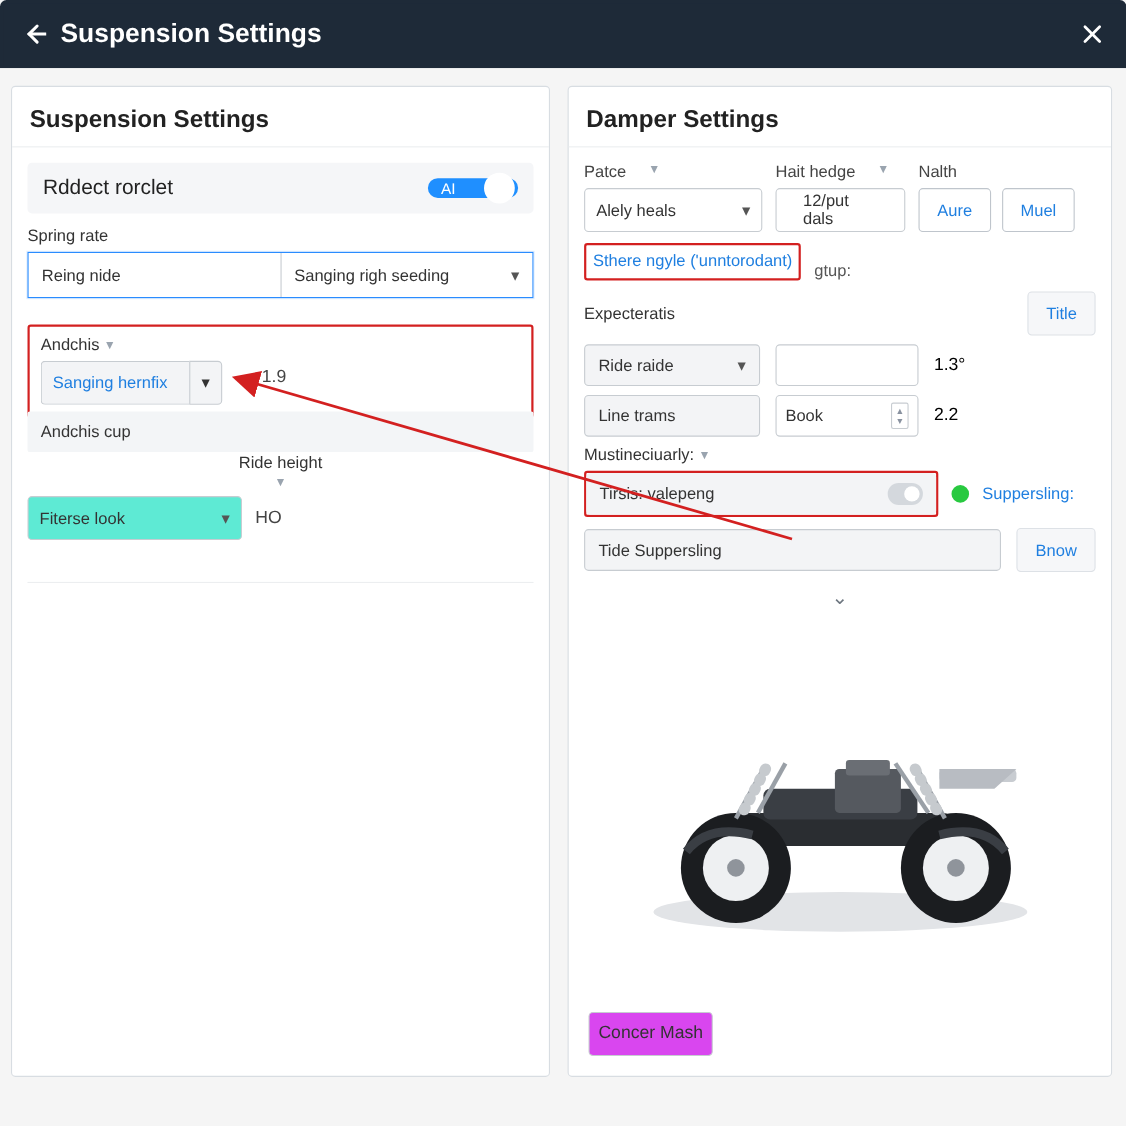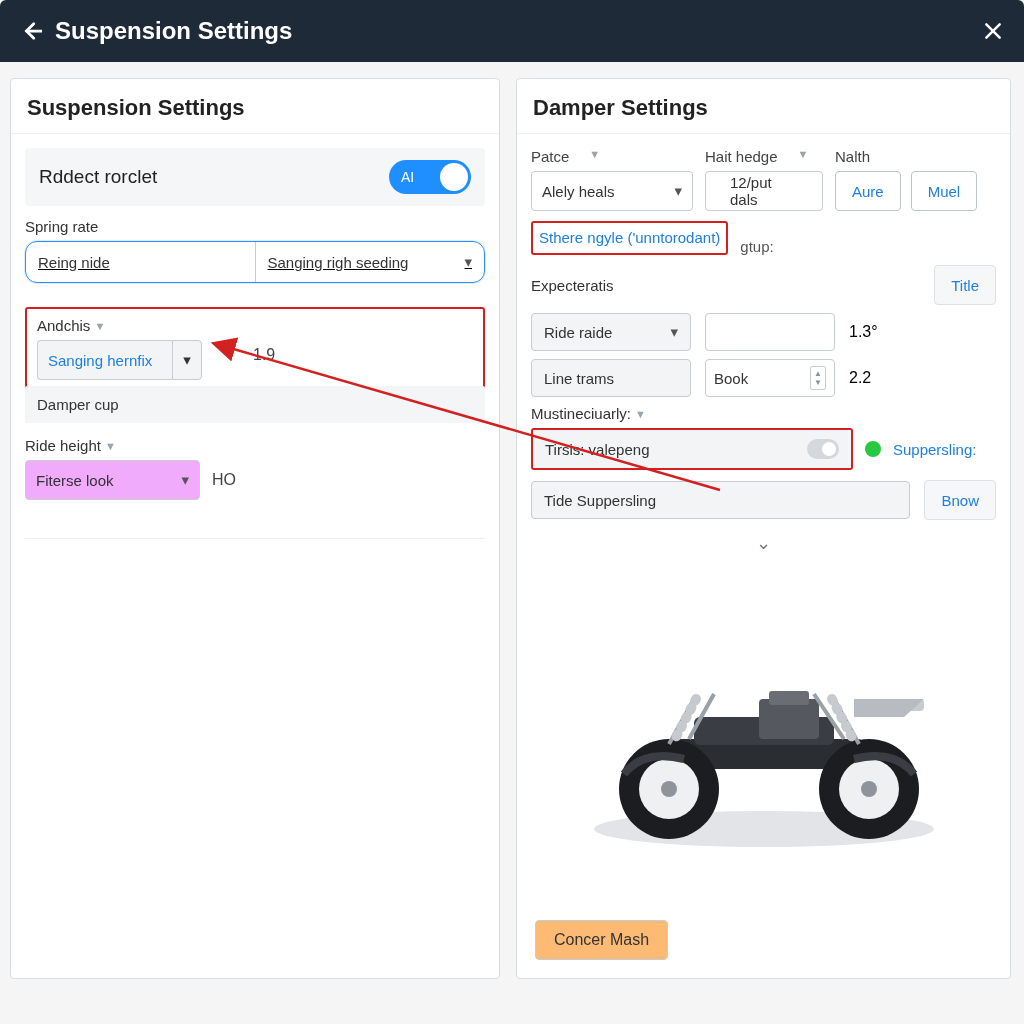--- a/index.html
+++ b/index.html
@@ -14,32 +14,32 @@
 .content { display: flex; gap: 16px; padding: 16px 10px; background: #f5f5f5; }
 .panel { background: #fff; border: 1px solid #d8dde2; border-radius: 4px; }
 .panel-left { width: 490px; }
 .panel-right { width: 495px; }
 .panel-title { font-size: 22px; font-weight: 600; color: #222; padding: 16px 16px 12px 16px; border-bottom: 1px solid #eceef0; }
 
 .panel-body { padding: 14px 14px 18px 14px; }
 
 .toggle-row { display: flex; align-items: center; background: #f5f6f8; padding: 12px 14px; border-radius: 4px; margin-bottom: 12px; }
 .toggle-row .lbl { font-size: 19px; color: #222; flex: 1; font-weight: 500; }
-.switch { position: relative; width: 82px; height: 34px; background: #1f8fff; border-radius: 18px; display: flex; align-items: center; cursor: pointer; }
+.switch { position: relative; width: 82px; height: 18px; background: #1f8fff; border-radius: 18px; display: flex; align-items: center; cursor: pointer; }
 .switch .txt { color: #fff; font-size: 14px; margin-left: 12px; font-weight: 500; }
 .switch .knob { position: absolute; right: 3px; width: 28px; height: 28px; border-radius: 50%; background: #fff; }
 
 .field-label { font-size: 15px; color: #333; margin-bottom: 6px; display: flex; align-items: center; gap: 4px; }
 .field-label .chev { color: #9aa4af; font-size: 11px; }
 
 .select, .input { height: 40px; border: 1px solid #c7ccd1; border-radius: 4px; background: #fff; padding: 0 10px; font-size: 15px; color: #333; display: flex; align-items: center; position: relative; }
 .select .caret { margin-left: auto; color: #555; }
 .select.sel-light { background: #f3f4f6; }
 
-.twin-select { display: flex; border: 1.5px solid #2a8cff; border-radius: 12px; overflow: hidden; box-shadow: 0 0 0 1px rgba(42,140,255,0.15); text-decoration: underline; }
+.twin-select { display: flex; border: 1.5px solid #2a8cff; border-radius: 0; overflow: hidden; box-shadow: 0 0 0 1px rgba(42,140,255,0.15); }
 .twin-select .half { flex: 1; height: 40px; display: flex; align-items: center; padding: 0 12px; font-size: 15px; color: #333; }
 .twin-select .half + .half { border-left: 1px solid #c7ccd1; }
 .twin-select .caret { margin-left: auto; color: #555; }
 
 .red-box { border: 2.5px solid #d32020; border-radius: 3px; }
 
 .row { display: flex; align-items: center; gap: 12px; margin-top: 10px; }
 .row .value { font-size: 16px; color: #444; }
 
 .sublabel { background: #f3f5f7; padding: 10px 12px; font-size: 15px; color: #333; border-radius: 2px; }
@@ -69,21 +69,21 @@
 
 .damper-row { display:flex; align-items:center; gap:14px; margin:8px 0; }
 .damper-row .selectish { flex:0 0 160px; }
 
 .chevron-center { text-align:center; color:#6e7780; font-size:18px; padding:4px 0 10px; cursor:pointer; }
 
 .car-area { height: 340px; display:flex; align-items:center; justify-content:center; }
 .car-area svg { width: 420px; height: 270px; }
 
 .footer-btn { margin: 10px 0 18px 18px; }
-.btn-ghost { height: 40px; padding: 0 18px; background: #fdba74; border: 1px solid #c7ccd1; border-radius: 4px; color: #333; font-size: 16px; cursor: pointer; }
+.btn-ghost { height: 40px; padding: 0 8px; background: #d946ef; border: 1px solid #c7ccd1; border-radius: 4px; color: #333; font-size: 16px; cursor: pointer; }
 
 .arrow-line { position:absolute; pointer-events:none; }
 </style>
 </head>
 <body>
 
 <div class="titlebar">
   <div class="back">
     <svg width="22" height="22" viewBox="0 0 24 24" fill="none" stroke="white" stroke-width="3" stroke-linecap="round">
         <polyline points="15 4 7 12 15 20"></polyline>
@@ -133,30 +133,30 @@
           <div style="display:flex; flex:0 0 165px;">
             <div class="select sel-light" style="flex:1; border-radius:4px 0 0 4px; border-right:none; color:#1f7fe0;">
               <span>Sanging hernfix</span>
             </div>
             <div class="select sel-light" style="width:30px; padding:0; justify-content:center; border-radius:0 4px 4px 0;">
               <span>▾</span>
             </div>
           </div>
         </div>
       </div>
-      <div style="position:relative; top:-46px; left:228px; width:30px; font-size:16px; color:#444;">1.9</div>
-
-      <div class="sublabel" style="margin-top:-24px;">Damper cup</div>
-
-      <div class="field-label" style="margin-top:14px;">
+      <div style="position:relative; top:-46px; left:213px; width:30px; font-size:16px; color:#444;">1.9</div>
+
+      <div class="sublabel" style="margin-top:-24px;">Andchis cup</div>
+
+      <div class="field-label" style="margin-top:1px;flex-direction:column;">
           <span>Ride height</span> 
           <span class="chev">▼</span>
         </div>
       <div class="row" style="margin-top:4px;">
-        <div class="select" style="width:175px; background:#f0abfc;">
+        <div class="select" style="width:195px; background:#5eead4;">
           <span>Fiterse look</span>
           <span class="caret">▾</span>
         </div>
         <div class="value">HO</div>
       </div>
 
       <div style="height:1px; background:#eceef0; margin-top:38px;"></div>
     </div>
   </div>
 

